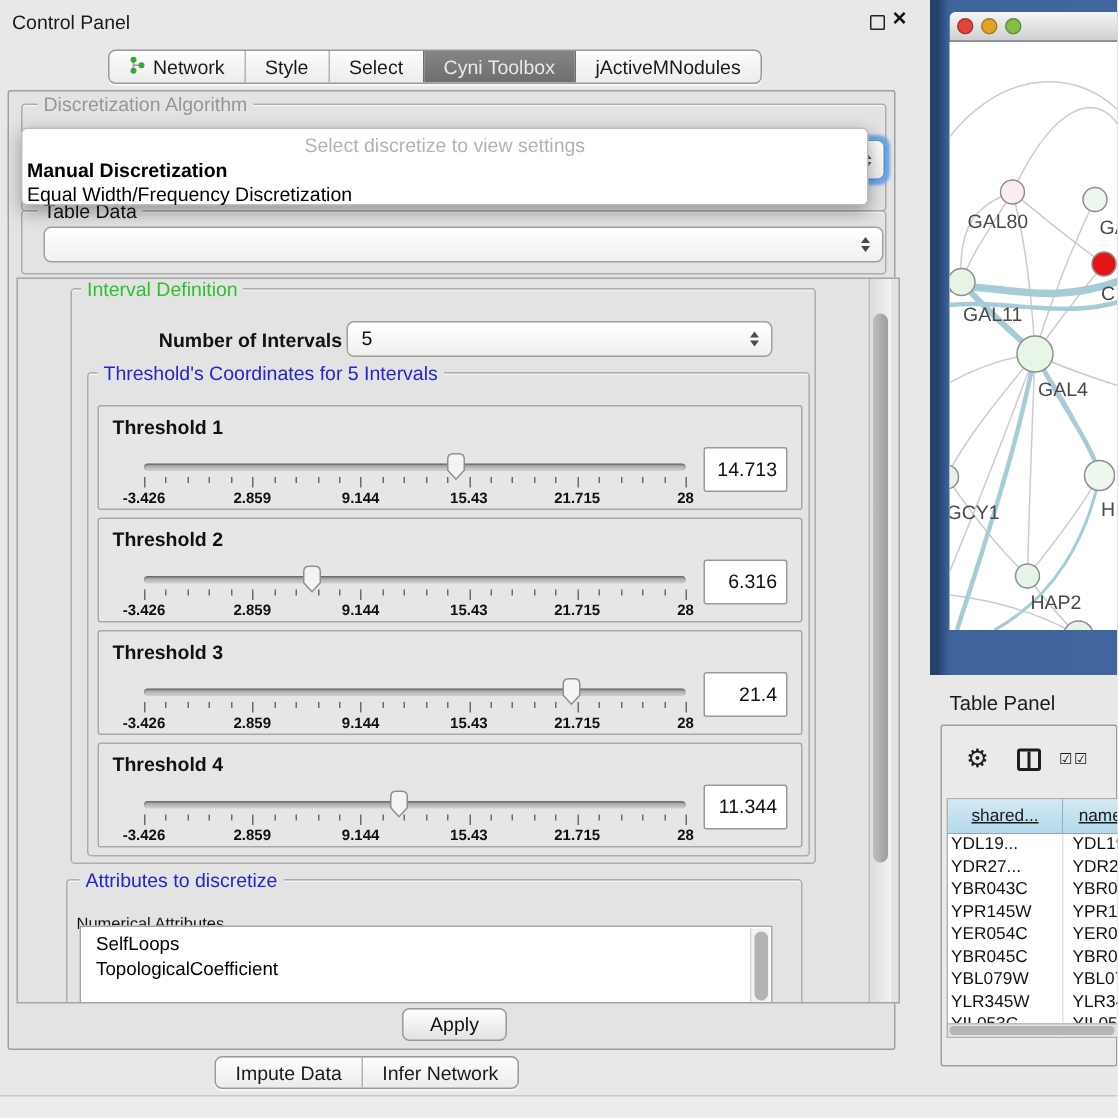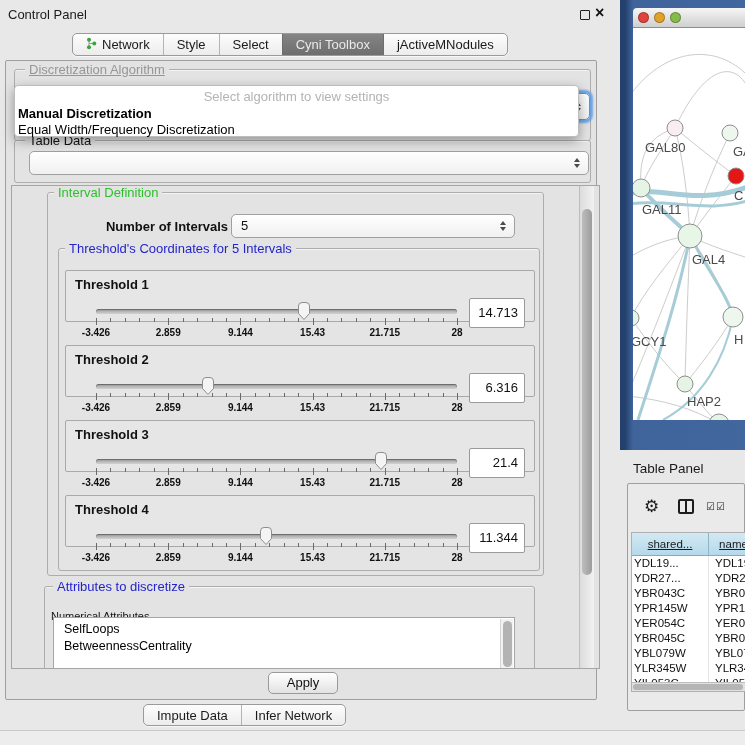--- a/index.html
+++ b/index.html
@@ -18,21 +18,21 @@
   .seg { display:flex; align-items:center; gap:5px; padding:0 13px; font-size:13px; color:#1a1a1a; white-space:nowrap; }
   .seg + .seg { border-left:1px solid #b4b4b4; }
   .seg.sel { background:linear-gradient(#858585,#6e6e6e); color:#e9e9e9; border-left-color:#6e6e6e; }
   .seg.sel + .seg { border-left-color:#6e6e6e; }
 
   
   .main-panel { position:absolute; left:5px; top:60px; width:592px; height:640px;
                 background:#e3e3e3; border:1px solid #9f9f9f; border-radius:2px; }
   .group { position:absolute; border:1px solid #adadad; border-radius:3px; box-shadow:0 1px 0 rgba(255,255,255,.6) inset; }
   .legend { position:absolute; top:-8px; left:10px; padding:0 4px; background:#e3e3e3; font-size:13px; line-height:15px; }
-  .legend.gray { color:#969696;text-decoration:underline; } .legend.green { color:#2ebf2e; } .legend.blue { color:#2424cc; }
+  .legend.gray { color:#969696; } .legend.green { color:#2ebf2e; } .legend.blue { color:#2424cc; }
 
   .combo { position:absolute; background:linear-gradient(#ffffff,#f0f0f0); border:1px solid #a0a0a0;
            border-radius:5px; line-height:22px; padding-left:9px; font-size:13px; color:#111; }
   .spin { position:absolute; right:8px; top:50%; transform:translateY(-50%); }
   .spin .up   { width:0; height:0; border-left:3.5px solid transparent; border-right:3.5px solid transparent; border-bottom:4.5px solid #4a4a4a; margin-bottom:2px; }
   .spin .down { width:0; height:0; border-left:3.5px solid transparent; border-right:3.5px solid transparent; border-top:4.5px solid #4a4a4a; }
   .focused { box-shadow:0 0 2px 3px rgba(100,160,230,.9); border-color:#5c95d6; }
 
   
   .popup { position:absolute; left:8px; top:24px; width:565px; height:52px; background:#fff;
@@ -43,21 +43,21 @@
 
   
   .scrollarea { position:absolute; left:5px; top:124px; width:589px; height:484px;
                 border:1px solid #a5a5a5; background:#e3e3e3; overflow:hidden; }
   .vscroll { position:absolute; left:567px; top:0; width:15px; height:482px;
              background:linear-gradient(to right,#dcdcdc,#f2f2f2); border-left:1px solid #bdbdbd; }
   .vscroll .thumb { position:absolute; left:2px; width:10px; border-radius:5px;
                     background:linear-gradient(to right,#bdbdbd,#9d9d9d); }
 
   
-  .tbox { position:absolute; left:6px; width:470px; height:52px; border:1px solid #a9a9a9; background:#e6e6e6; border-radius:2px; }
+  .tbox { position:absolute; left:6px; width:470px; height:70px; border:1px solid #a9a9a9; background:#e6e6e6; border-radius:2px; }
   .tbox .tlabel { position:absolute; left:9px; top:6px; font-weight:700; font-size:13px; }
   .sliderwrap { position:absolute; left:30px; top:30px; width:361px; height:38px; }
   .track { position:absolute; left:0; right:0; top:8px; height:5px; border-radius:3px;
            background:linear-gradient(#9a9a9a,#d2d2d2); box-shadow:inset 0 1px 1px rgba(0,0,0,.35); }
   .thumb-svg { position:absolute; top:0; }
   .tick { position:absolute; width:1px; background:#6a6a6a; top:17px; }
   .ticklabel { position:absolute; top:26px; transform:translateX(-50%); font-size:10px; font-weight:700; color:#101010; white-space:nowrap; }
   .vfield { position:absolute; left:403px; top:27px; width:56px; height:30px; background:#fff;
             border:1px solid #9a9a9a; border-radius:2px; font-size:13px; text-align:right;
             padding-right:6px; line-height:28px; }
@@ -143,21 +143,21 @@
       <span class="legend gray">Discretization Algorithm</span>
       <div class="combo focused" style="left:9px; top:23px; width:566px; height:27px;">
         <span class="spin">
             <div class="up"></div>
             <div class="down"></div>
           </span>
       </div>
     </div>
 
     <div class="popup">
-      <div class="hint">Select algorithm to view settings</div>
+      <div class="hint">Select discretize to view settings</div>
       <div class="item b" style="top:20px;">Manual Discretization</div>
       <div class="item" style="top:36px;">Equal Width/Frequency Discretization</div>
     </div>
 
     <div class="group" style="left:8px; top:79px; width:577px; height:43px;">
       <span class="legend">Table Data</span>
       <div class="combo" style="left:14px; top:10px; width:560px; height:24px;">
         <span class="spin">
             <div class="up"></div>
             <div class="down"></div>
@@ -354,21 +354,21 @@
       </div>
 
       <div class="group" style="left:32px; top:400px; width:491px; height:112px;">
         <span class="legend blue" style="left:8px;">Attributes to discretize</span>
         <div class="attr-header">Numerical Attributes</div>
         <div class="attr-list" id="attrList">
           <div class="attr-scroll">
               <div class="thumb"></div>
             </div>
         <div class="attr-item">SelfLoops</div>
-            <div class="attr-item">BetweennessCentrality</div>
+            <div class="attr-item">TopologicalCoefficient</div>
           </div>
       </div>
 
       <div class="vscroll">
         <div class="thumb" style="top:23px; height:366px;"></div>
       </div>
     </div>
 
     <div class="apply-btn">Apply</div>
   </div>

